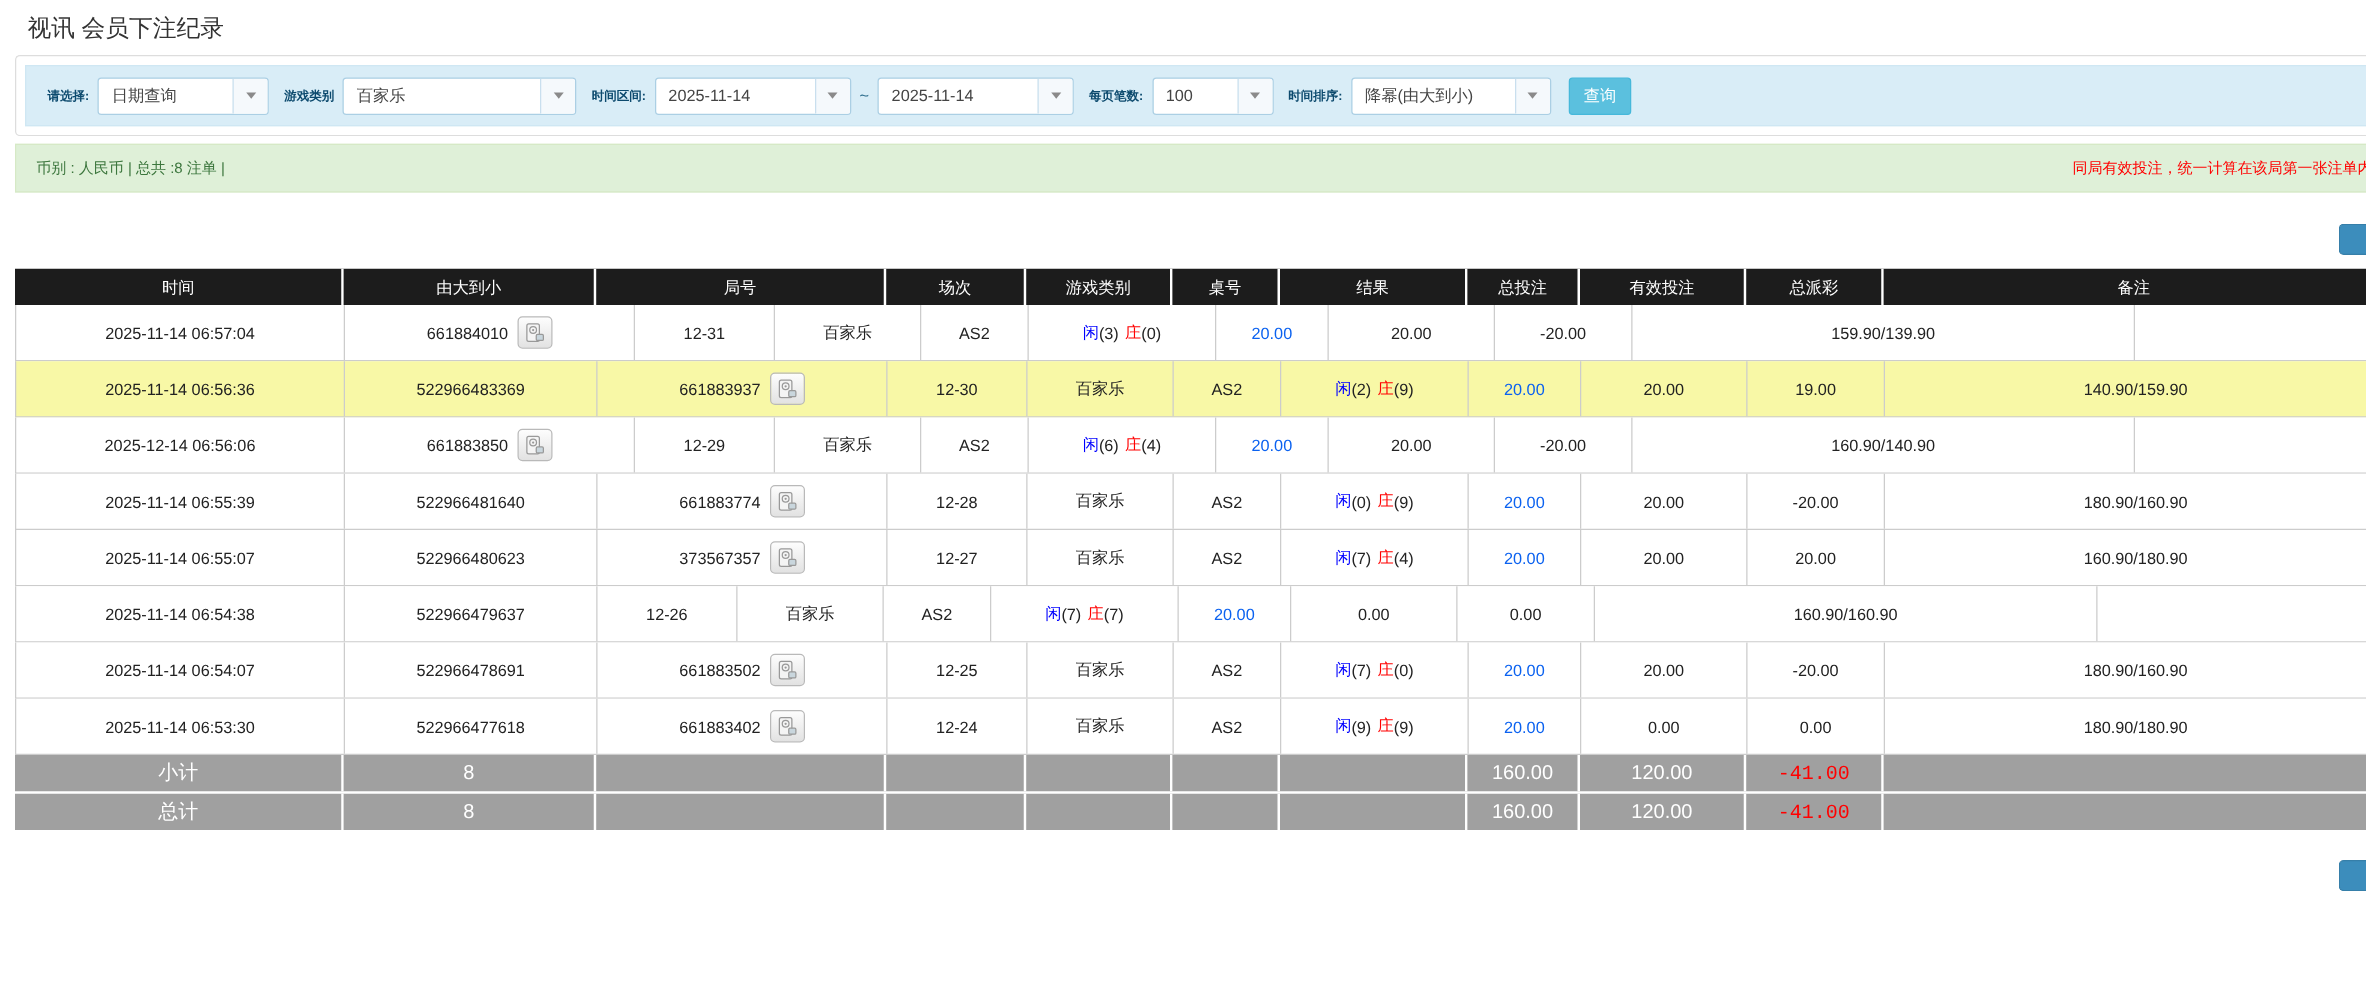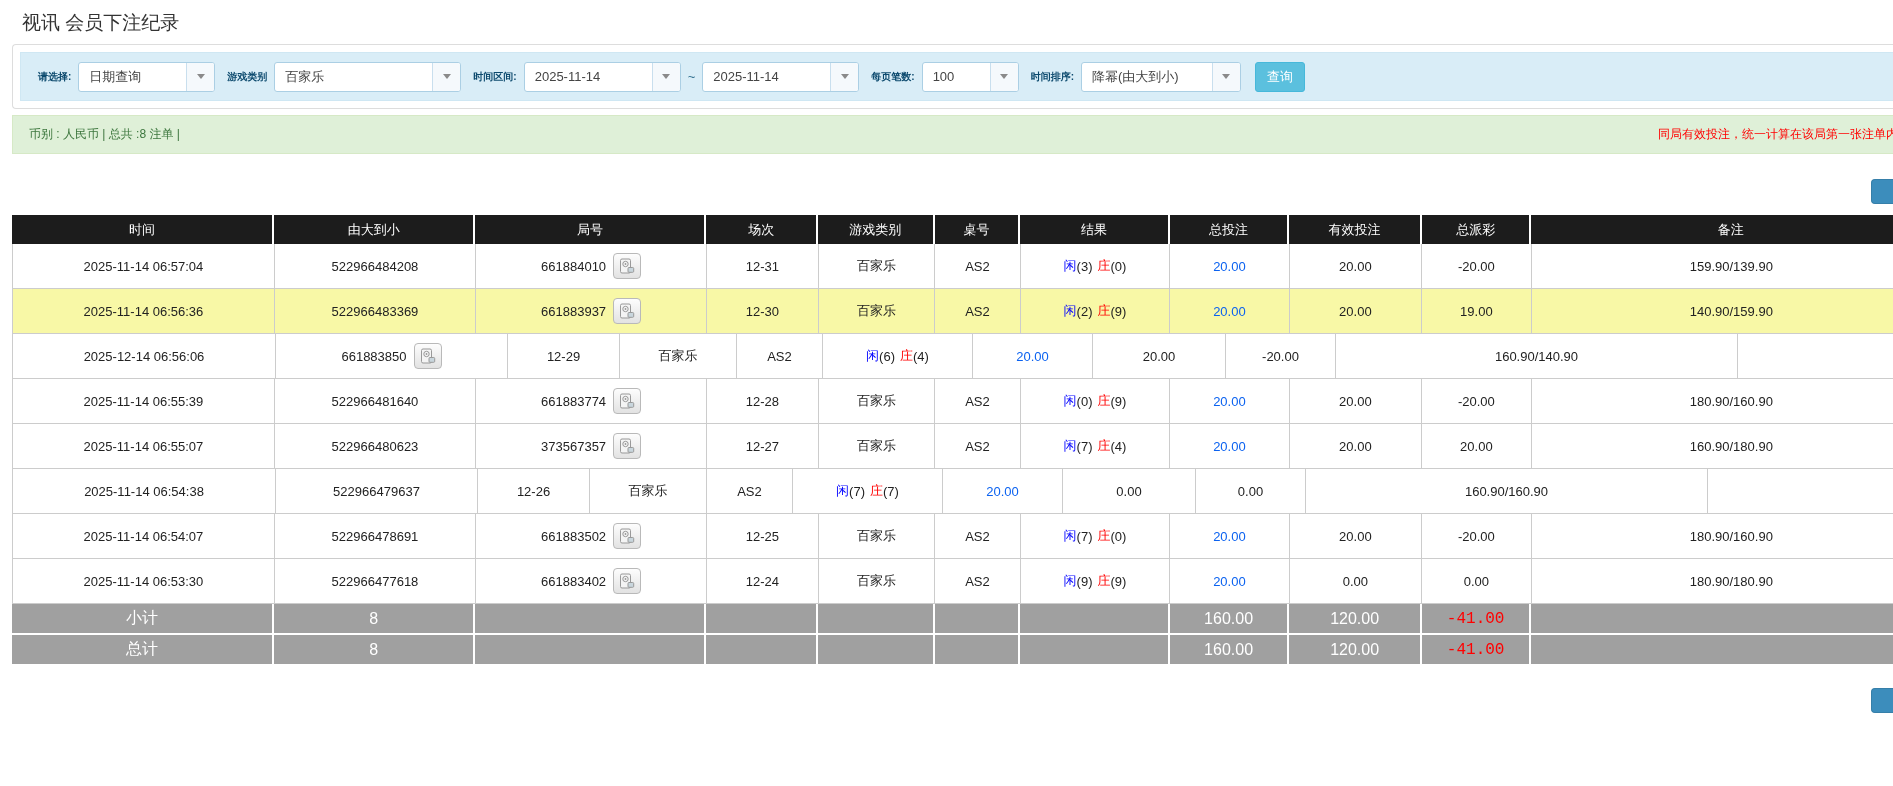--- a/index.html
+++ b/index.html
@@ -36,21 +36,21 @@
 
   
   .partial-btn { position:absolute; right:0; width:22px; height:25px; background:#3c8dbc;
     border:1px solid #367fa9; border-right:none; border-radius:4px 0 0 4px; cursor:pointer; }
   .partial-btn.top { top:179px; }
   .partial-btn.bottom { top:688px; }
 
   
   .table-wrap { margin:61px 0 0 12px; width:1920px; }
   .c0{width:263px}.c1{width:202px}.c2{width:232px}.c3{width:112px}.c4{width:117px}
-  .c5{width:86px}.c6{width:150px}.c7{width:120px}.c8{width:133px}.c9{width:110px}.c10{width:402px}
+  .c5{width:86px}.c6{width:150px}.c7{width:90px}.c8{width:133px}.c9{width:110px}.c10{width:402px}
 
   .hrow { display:flex; height:29px; }
   .hrow > div { background:#1c1c1c; color:#fff; font-size:13px; border-right:2px solid #fff;
     display:flex; align-items:center; justify-content:center; }
 
   .trow { display:flex; height:45px; background:#fff; border-bottom:1px solid #ccc;
     border-left:1px solid #ccc; }
   .trow.hl { background:#f8f8a6; }
   .trow > div { border-right:1px solid #ccc; display:flex; align-items:center;
     justify-content:center; font-size:13px; color:#222; }
@@ -153,21 +153,20 @@
         <div class="c5">桌号</div>
         <div class="c6">结果</div>
         <div class="c7">总投注</div>
         <div class="c8">有效投注</div>
         <div class="c9">总派彩</div>
         <div class="c10">备注</div>
       </div>
     <div id="tbody">
         <div class="trow">
           <div class="c0">2025-11-14 06:57:04</div>
-          <div class="c1">522966484208</div>
           <div class="c2">
             <span class="round-num">661884010</span>
             <button class="video-btn">
               <span style="display: flex;">
                 <svg width="16" height="16" viewBox="0 0 16 16">
                   <rect x="1.5" y="1" width="10" height="14" rx="1.5" fill="#f4f4f4" stroke="#999"></rect>
                   <circle cx="6.5" cy="6" r="2.7" fill="none" stroke="#999"></circle>
                   <circle cx="6.5" cy="6" r="0.9" fill="#999"></circle>
                   <rect x="9" y="9.5" width="5.7" height="4.8" rx="1" fill="#c9d6dd" stroke="#999"></rect>
                 </svg>

